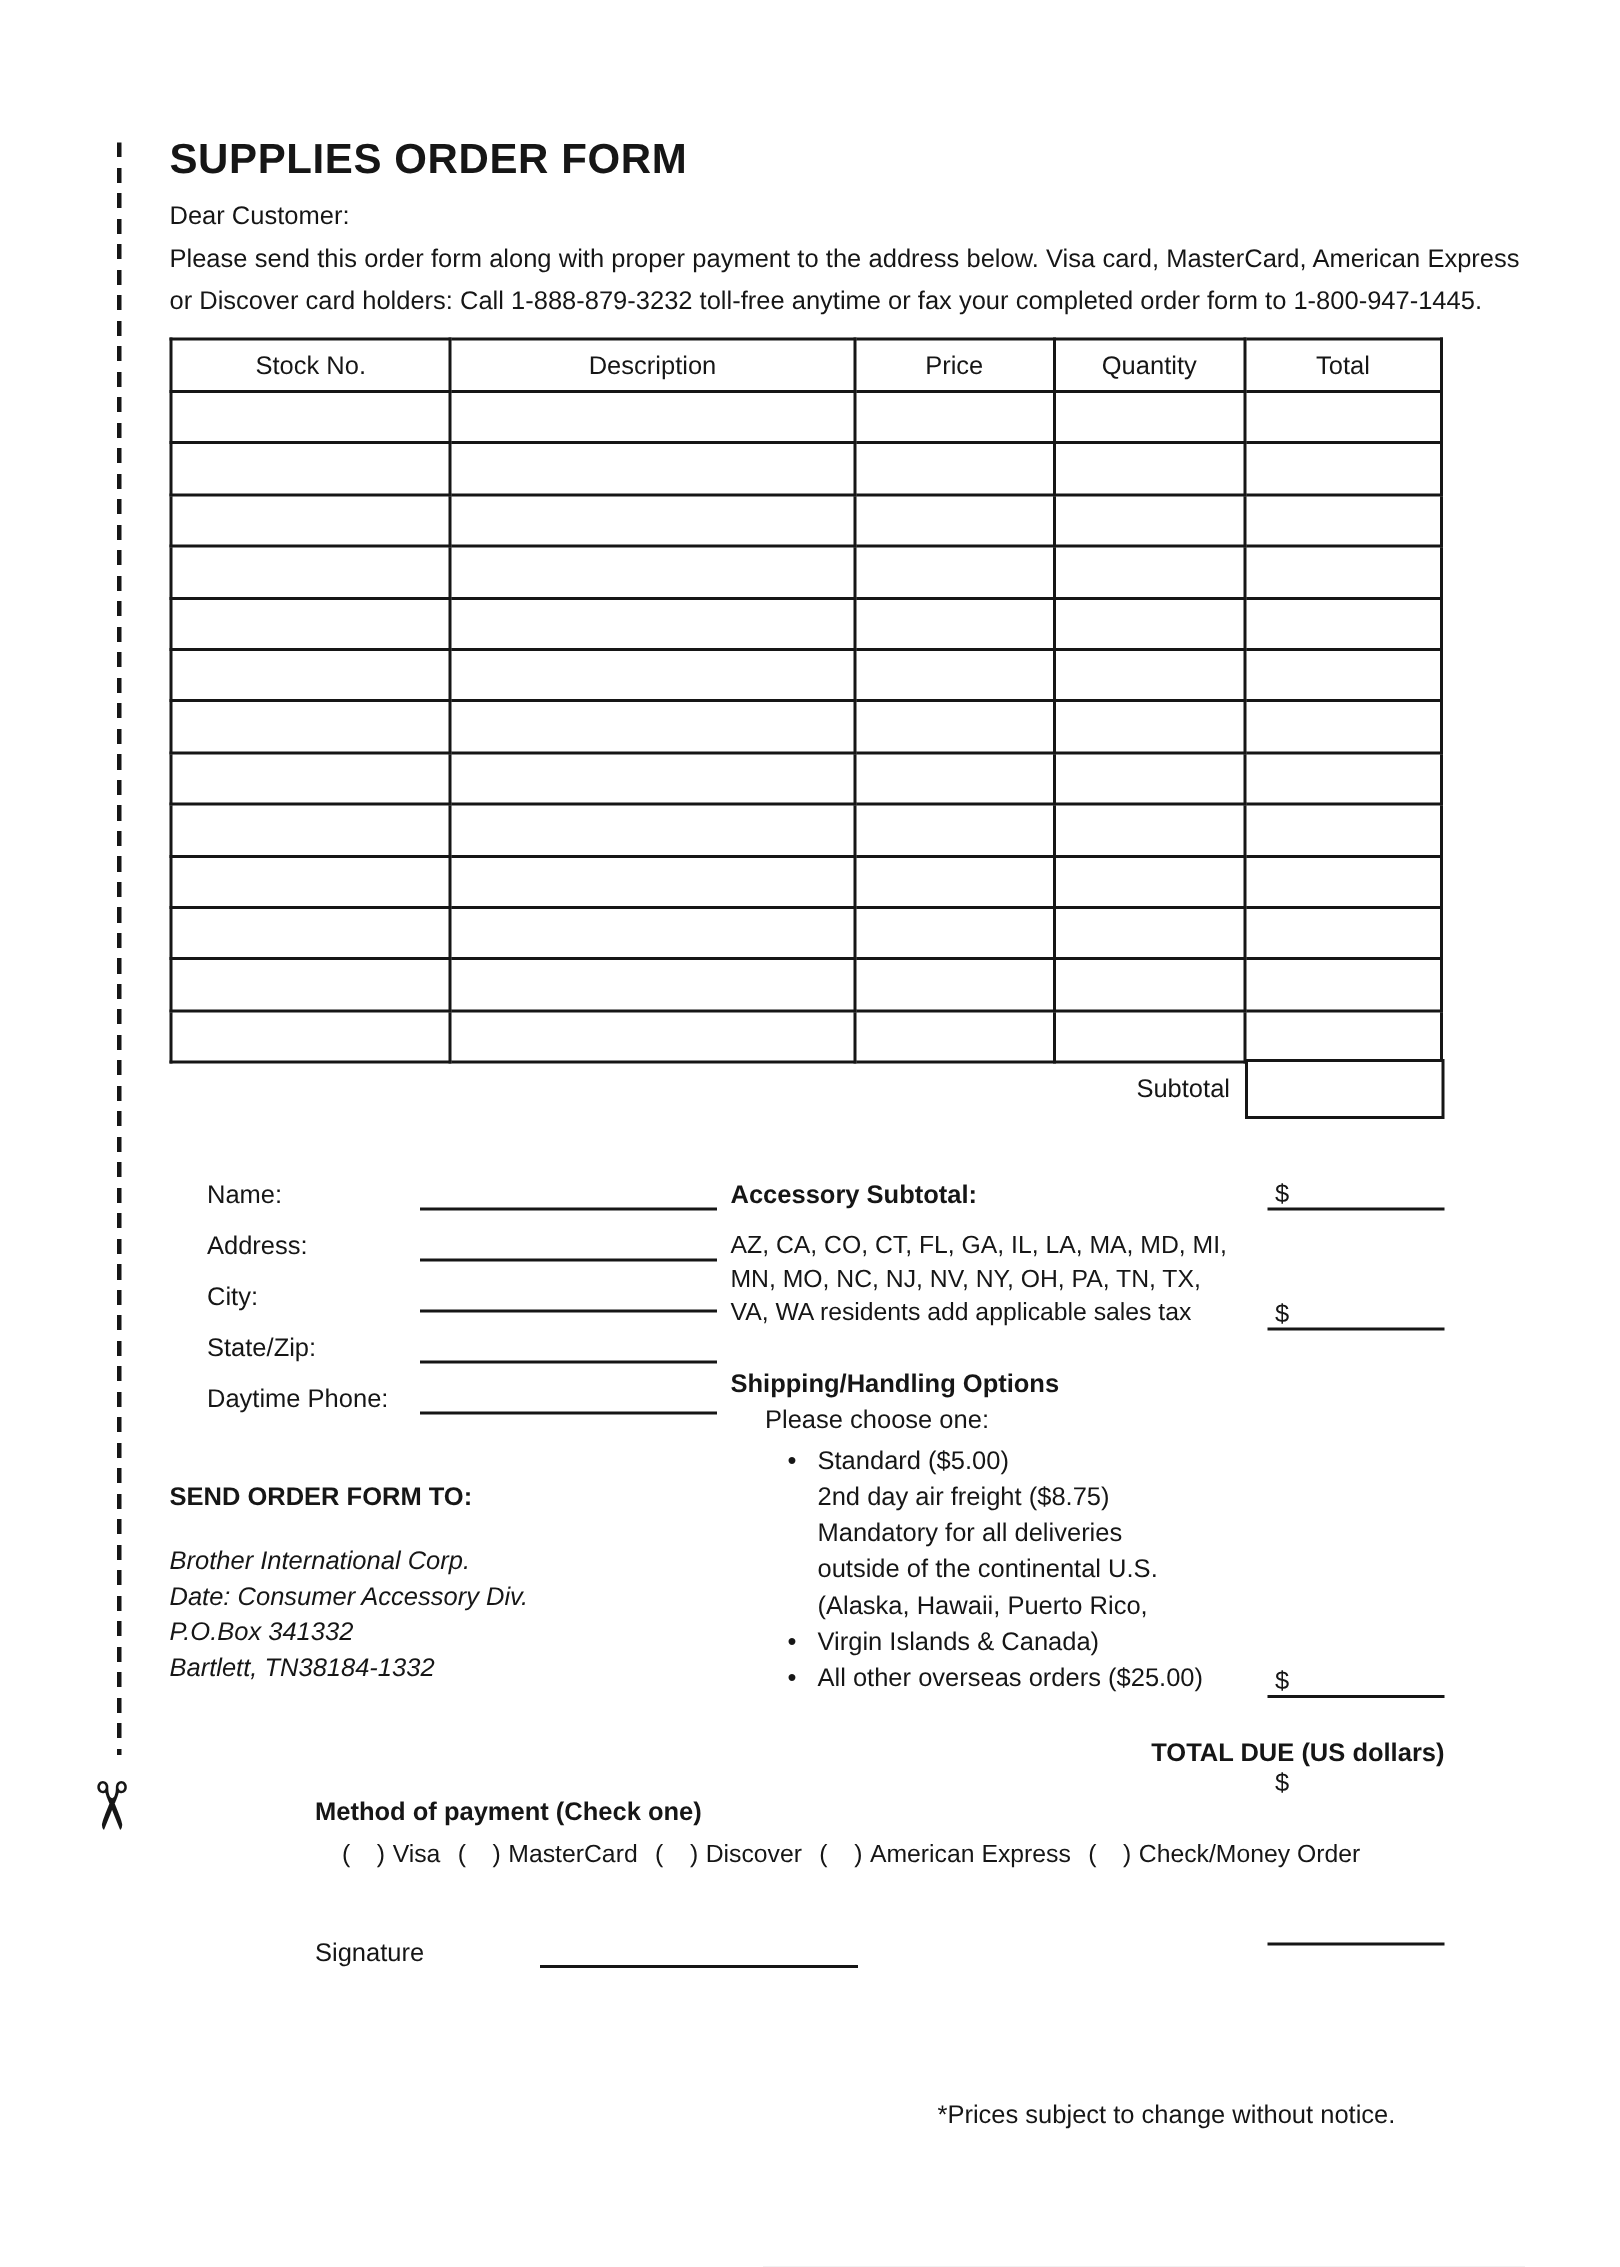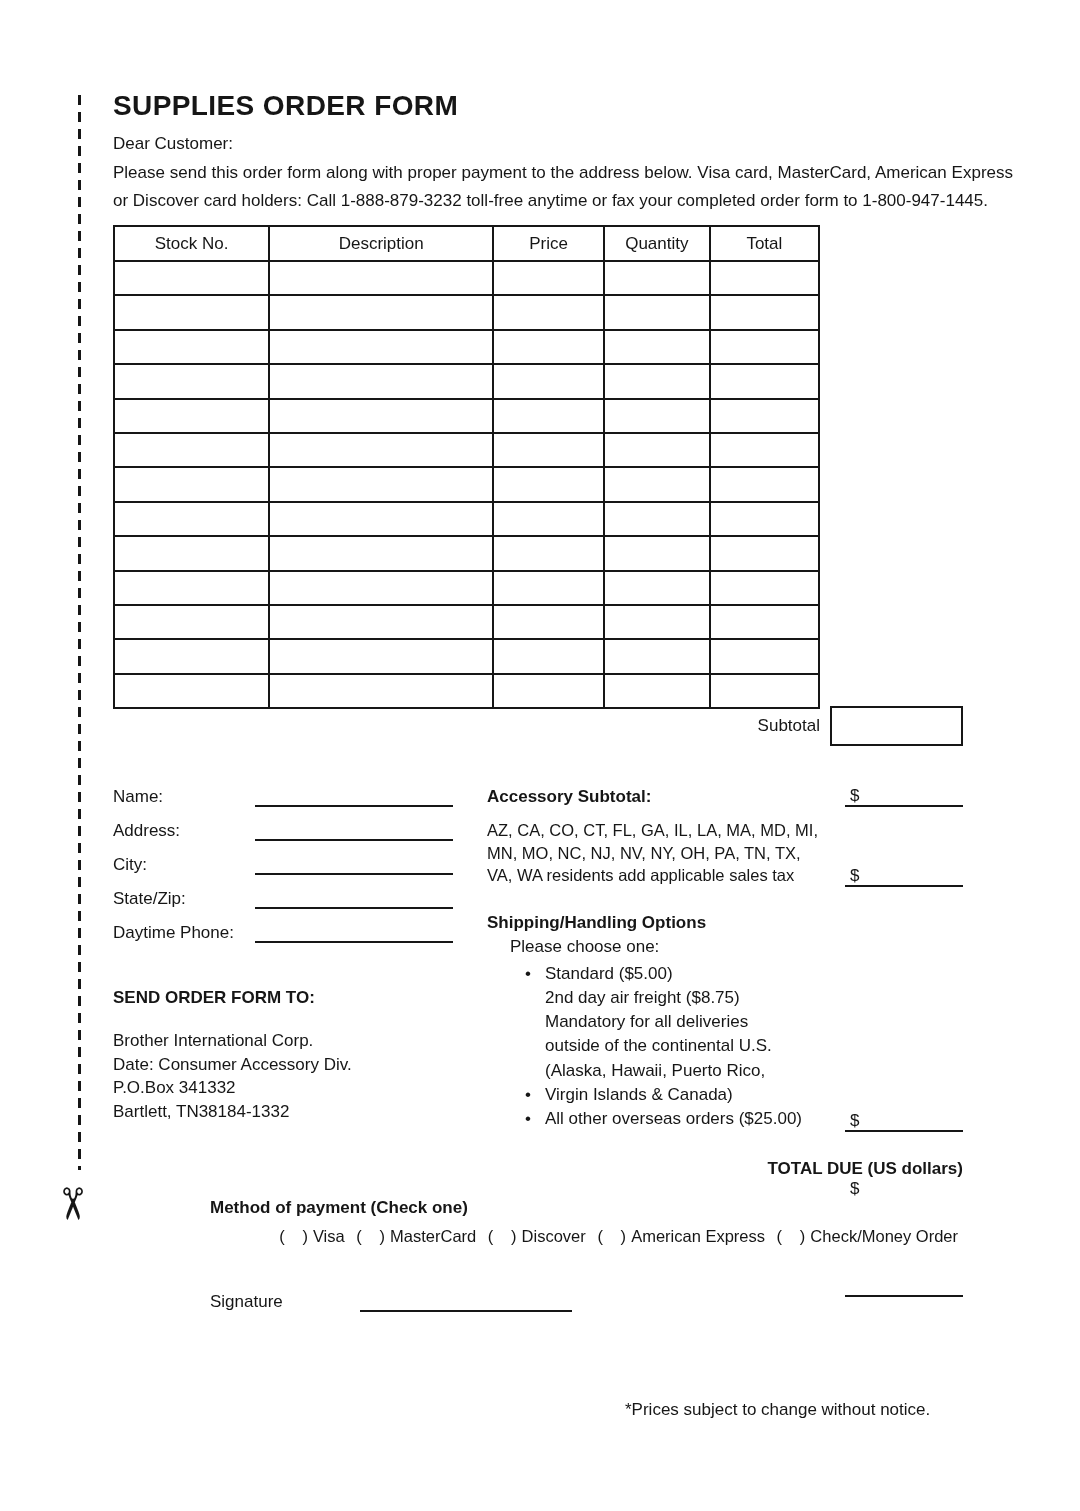--- a/index.html
+++ b/index.html
@@ -22,43 +22,43 @@
     font-size:44px;line-height:1;
     transform:rotate(90deg);
   }
   
   .form-header{position:absolute;left:113px;top:90px;width:900px;}
   .form-title{font-size:28px;font-weight:bold;margin:0 0 9px 0;letter-spacing:.4px;}
   .greeting{font-size:17px;margin:0 0 2px 0;line-height:1.55;}
   .intro{font-size:17px;margin:0;line-height:1.6;text-align:justify;}
   
   .order-table{
-    position:absolute;left:113px;top:225px;width:707px;
+    position:absolute;left:113px;top:225px;width:849px;
     border-collapse:collapse;table-layout:fixed;
   }
   .order-table th,.order-table td{border:2.5px solid #161616;padding:0;}
   .order-table th{height:33px;font-size:17px;font-weight:normal;text-align:center;}
   .order-table td{height:32.4px;}
   .subtotal-label{
     position:absolute;left:590px;top:716px;width:230px;
     text-align:right;font-size:17px;
   }
   .subtotal-box{
     position:absolute;left:830px;top:706px;width:129px;height:36px;
     border:2.5px solid #161616;background:#fff;
   }
   
   .customer-block{position:absolute;left:113px;top:786px;width:350px;}
-  .field-row{display:flex;align-items:flex-end;height:21px;margin-bottom:13px;}
+  .field-row{display:flex;align-items:flex-end;height:21px;margin-bottom:13px;margin-left:25px;}
   .field-label{font-size:17px;width:142px;flex:0 0 142px;}
   .write-line{flex:0 0 198px;height:100%;border-bottom:2.5px solid #161616;}
   
   .send-block{position:absolute;left:113px;top:988px;width:350px;}
   .send-heading{font-size:17px;font-weight:bold;margin:0 0 21px 0;}
-  .send-line{font-size:17px;line-height:23.5px;}
+  .send-line{font-size:17px;line-height:23.5px;font-style:italic;}
   
   .totals-col{position:absolute;left:487px;top:786px;width:476px;}
   .flex-row{display:flex;justify-content:space-between;align-items:flex-end;}
   .bold-label{font-size:17px;font-weight:bold;}
   .money{
     flex:0 0 118px;width:118px;height:21px;
     border-bottom:2.5px solid #161616;
     font-size:17px;padding-left:5px;box-sizing:border-box;
   }
   .acc-row{margin-bottom:12px;}
@@ -68,21 +68,21 @@
   .choose-line{font-size:17px;padding-left:23px;margin-bottom:5px;}
   .options{list-style:none;margin:0;padding:0 0 0 38px;}
   .options li{display:flex;align-items:flex-end;font-size:17px;}
   .bullet{flex:0 0 20px;font-size:17px;line-height:24.3px;}
   .opt-text{flex:1;line-height:24.3px;}
   .opt-text div{line-height:24.3px;}
   .total-due-row{margin-top:27px;flex-direction:column;}
   
   .payment-block{position:absolute;left:210px;top:1198px;width:755px;}
   .pay-heading{font-size:17px;font-weight:bold;margin:0 0 9px 0;}
-  .methods-line{font-size:16.5px;padding-left:18px;white-space:nowrap;text-align:right;}
+  .methods-line{font-size:16.5px;padding-left:18px;white-space:nowrap;}
   .method{margin-right:7px;}
   .cb{letter-spacing:1px;margin-right:4px;}
   .pay-row{display:flex;align-items:flex-end;height:21px;margin-top:13px;}
   .pay-label{font-size:17px;flex:0 0 150px;}
   .pay-line{flex:0 0 212px;height:100%;border-bottom:2.5px solid #161616;}
   .row-account{margin-top:24px;}
   .row-expiry{margin-top:12px;}
   .row-signature{margin-top:45px;}
   
   .footer-note{position:absolute;left:625px;top:1400px;font-size:17px;}

